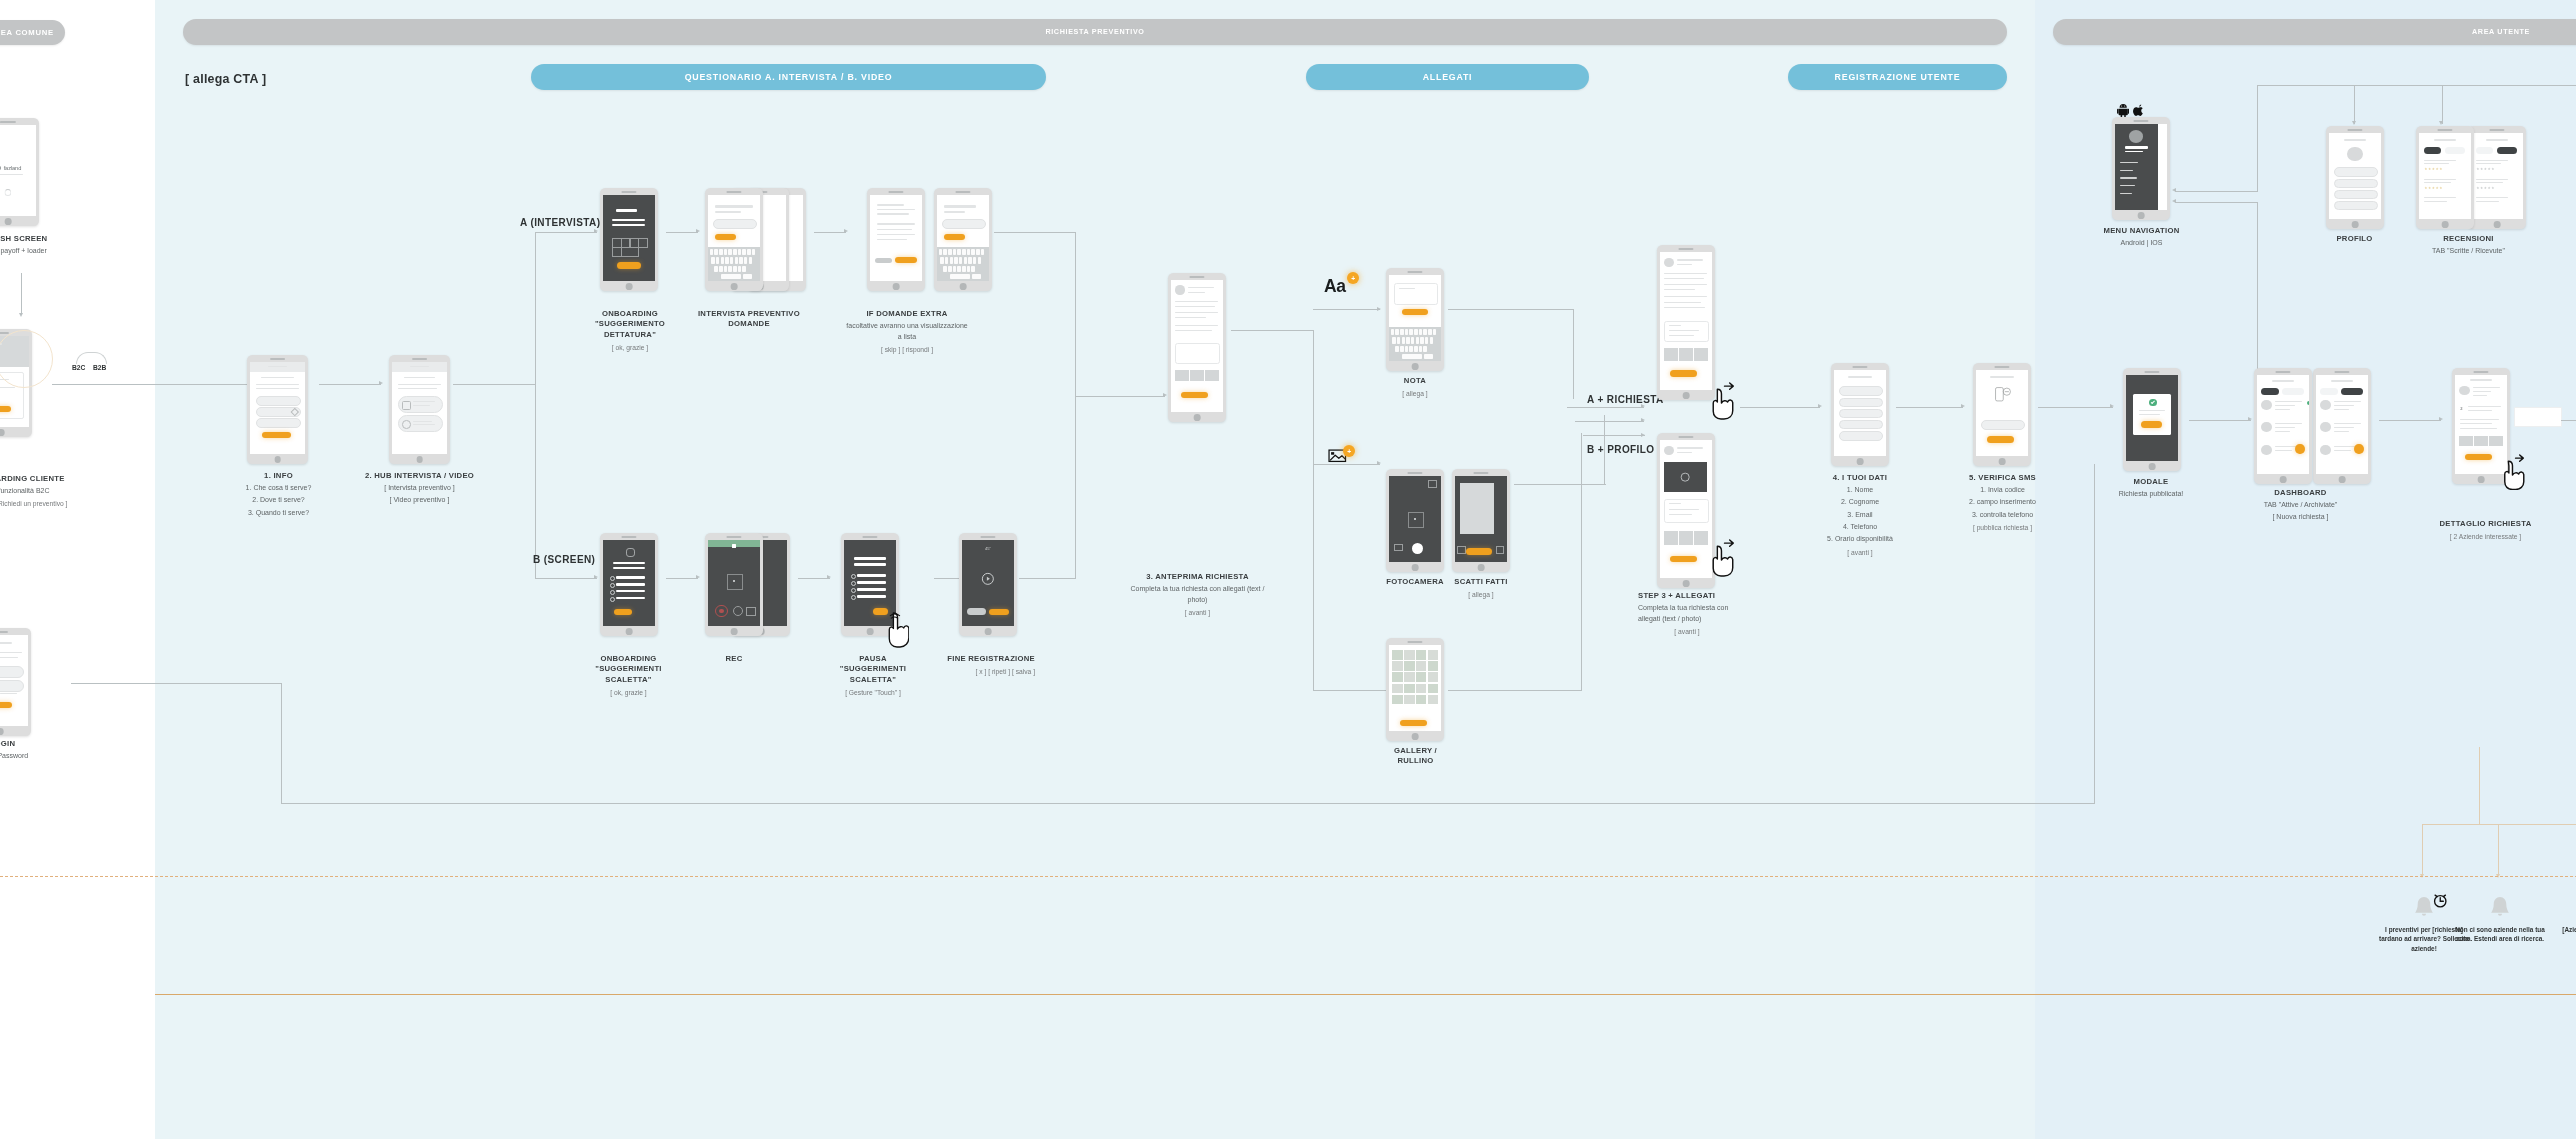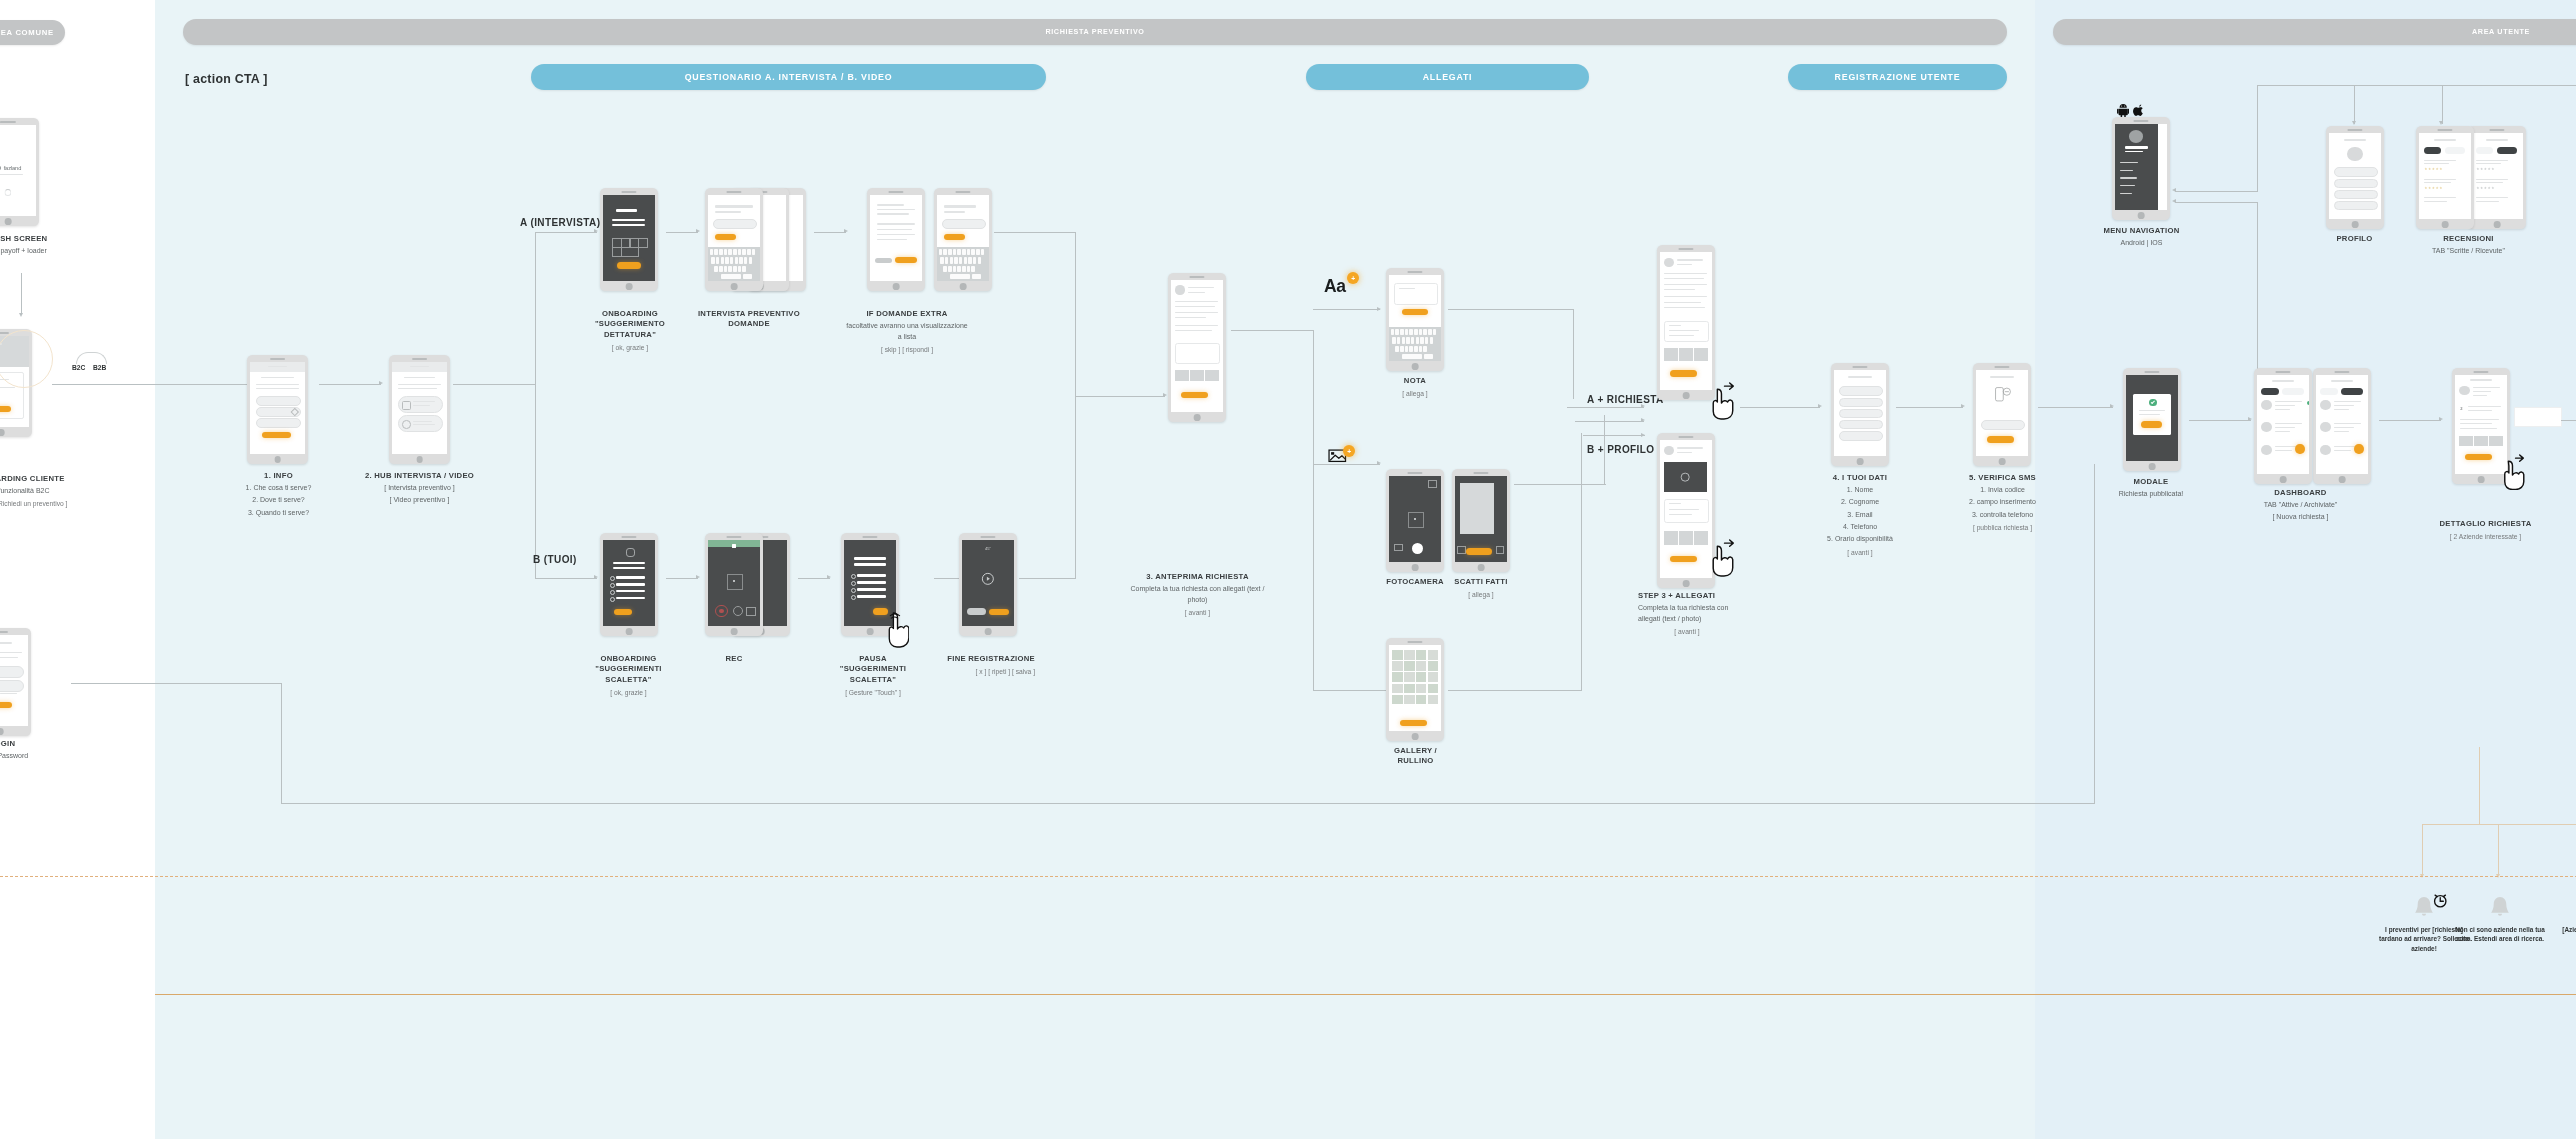--- a/index.html
+++ b/index.html
@@ -95,21 +95,21 @@
 <body>
 
 <div class="zone" id="zone-comune"></div>
 <div class="zone" id="zone-preventivo"></div>
 <div class="zone" id="zone-utente"></div>
 
 <div class="pill pill-grey" id="pill-comune">AREA COMUNE</div>
 <div class="pill pill-grey" id="pill-preventivo">RICHIESTA PREVENTIVO</div>
 <div class="pill pill-grey" id="pill-utente">AREA UTENTE</div>
 
-<div id="action-cta">[ action CTA ]</div>
+<div id="action-cta">[ allega CTA ]</div>
 
 <div class="pill pill-blue" id="pill-quest">QUESTIONARIO  A. INTERVISTA  /  B. VIDEO</div>
 <div class="pill pill-blue" id="pill-alleg">ALLEGATI</div>
 <div class="pill pill-blue" id="pill-reg">REGISTRAZIONE UTENTE</div>
 
 <div class="phone" id="ph-splash" style="left:-23px;top:118px;width:62px;height:108px;">
   <div class="spk"></div>
   <div class="scr">
     <div style="position:absolute;left:0;right:0;top:42%;text-align:center;">
       <div style="display:inline-block;width:4.6px;height:4.6px;border:0.8px solid #8d9193;border-radius:50%;vertical-align:middle;"></div>
@@ -234,21 +234,21 @@
 </div>
 
 <div class="ln lnh" style="left:453px;top:384px;width:82px;"></div>
 <div class="ln lnv" style="left:535px;top:232px;height:347px;"></div>
 <div class="ln lnh" style="left:535px;top:232px;width:62px;"></div>
 <div class="arw" style="left:594px;top:229px;"></div>
 <div class="ln lnh" style="left:535px;top:578px;width:62px;"></div>
 <div class="arw" style="left:594px;top:575px;"></div>
 
 <div class="branch" style="left:520px;top:227px;transform:translateY(-10.3px);">A (INTERVISTA)</div>
-<div class="branch" style="left:533px;top:564px;transform:translateY(-10.3px);">B (TUOI)</div>
+<div class="branch" style="left:533px;top:564px;transform:translateY(-10.3px);">B (SCREEN)</div>
 
 <div class="phone dark" style="left:600px;top:188px;width:58px;height:103px;">
   <div class="spk"></div>
   <div class="scr">
     <div class="bar d" style="position:absolute;left:24%;top:16%;width:42%;height:3.6px;"></div>
     <div class="bar d" style="position:absolute;left:18%;top:28%;width:62%;height:2.1px;"></div>
     <div class="bar d" style="position:absolute;left:18%;top:34%;width:62%;height:2.1px;"></div>
     <div style="position:absolute;left:18%;top:50%;width:64%;height:20%;">
       <div style="position:absolute;left:0;top:0;width:22%;height:45%;border:0.6px solid #9a9d9e;"></div>
       <div style="position:absolute;left:26%;top:0;width:22%;height:45%;border:0.6px solid #9a9d9e;"></div>

